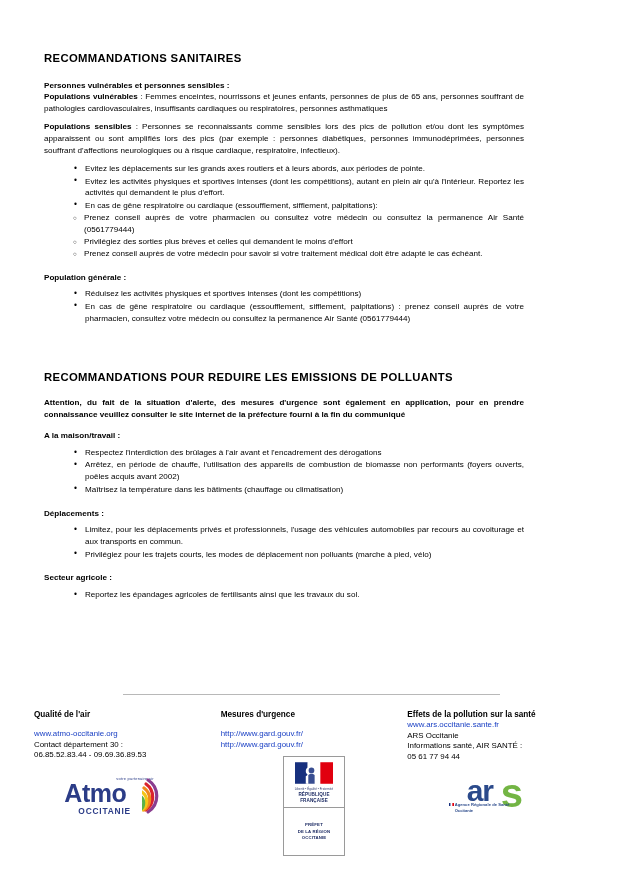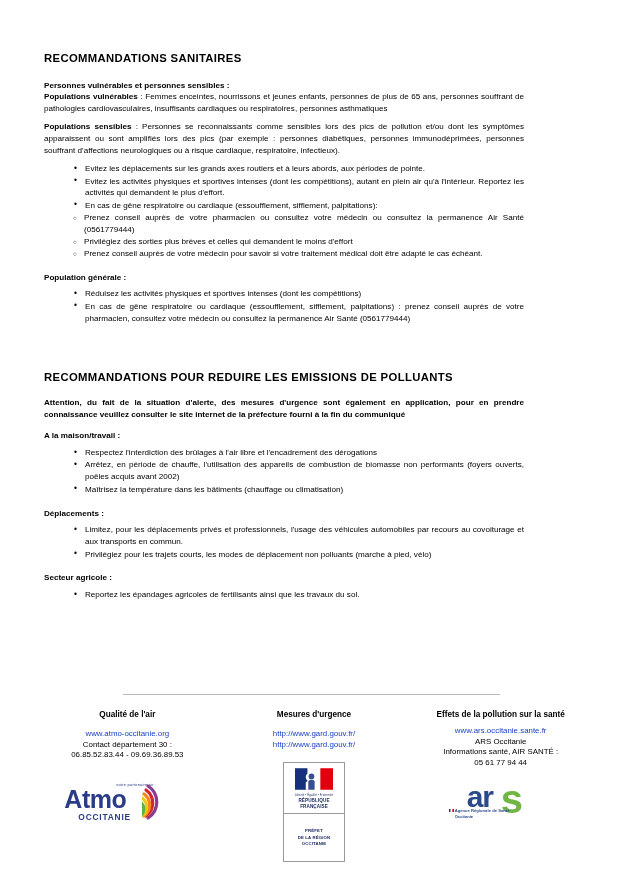--- a/index.html
+++ b/index.html
@@ -105,29 +105,29 @@
     width: 377px;
   }
   .cols {
     display: flex;
     margin-top: 14px;
     padding: 0 30px 0 34px;
     box-sizing: border-box;
   }
   .col {
     flex: 1 1 0;
-    text-align: center;
+    text-align: left;
   }
   .col-head {
     font-size: 8.2px;
     font-weight: bold;
     margin-bottom: 9px;
     line-height: 11px;
   }
-  .col-head.nogap { margin-bottom: 6px; }
+  .col-head.nogap { margin-bottom: 0; }
   .col-line {
     font-size: 7.9px;
     line-height: 10.6px;
   }
   .link {
     color: #1b41c4;
     text-decoration: none;
   }
   .logos {
     display: flex;
@@ -308,21 +308,21 @@
     <li>Réduisez les activités physiques et sportives intenses (dont les compétitions)</li>
     <li>En cas de gêne respiratoire ou cardiaque (essoufflement, sifflement, palpitations) : prenez conseil auprès de votre pharmacien, consultez votre médecin ou consultez la permanence Air Santé (0561779444)</li>
   </ul>
 
   <h1 class="section-title second">RECOMMANDATIONS POUR REDUIRE LES EMISSIONS DE POLLUANTS</h1>
 
   <p class="para bold">Attention, du fait de la situation d'alerte, des mesures d'urgence sont également en application, pour en prendre connaissance veuillez consulter le site internet de la préfecture fourni à la fin du communiqué</p>
 
   <p class="subhead tighter">A la maison/travail :</p>
   <ul class="lvl1">
-    <li>Respectez l'interdiction des brûlages à l'air libre et l'encadrement des dérogations</li>
+    <li>Respectez l'interdiction des brûlages à l'air avant et l'encadrement des dérogations</li>
     <li>Arrêtez, en période de chauffe, l'utilisation des appareils de combustion de biomasse non performants (foyers ouverts, poêles acquis avant 2002)</li>
     <li>Maîtrisez la température dans les bâtiments (chauffage ou climatisation)</li>
   </ul>
 
   <p class="subhead">Déplacements :</p>
   <ul class="lvl1">
     <li>Limitez, pour les déplacements privés et professionnels, l'usage des véhicules automobiles par recours au covoiturage et aux transports en commun.</li>
     <li>Privilégiez pour les trajets courts, les modes de déplacement non polluants (marche à pied, vélo)</li>
   </ul>
 

